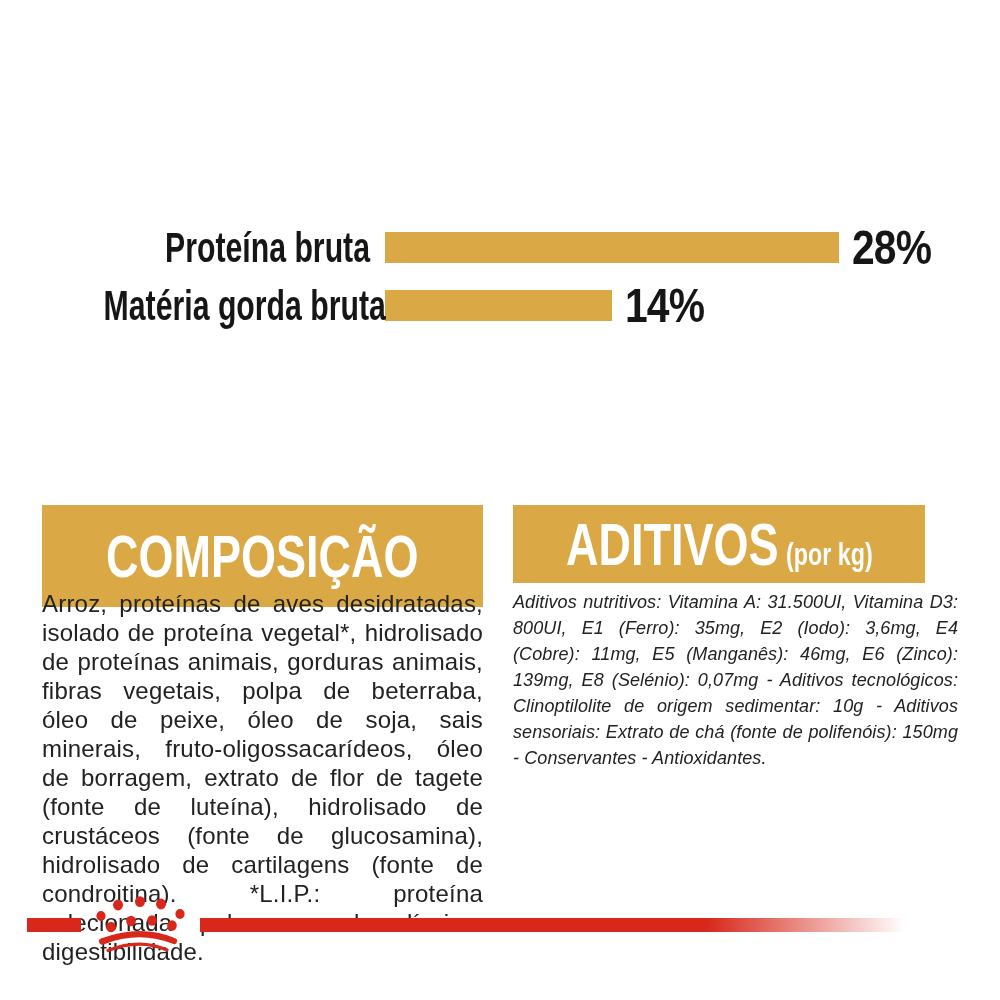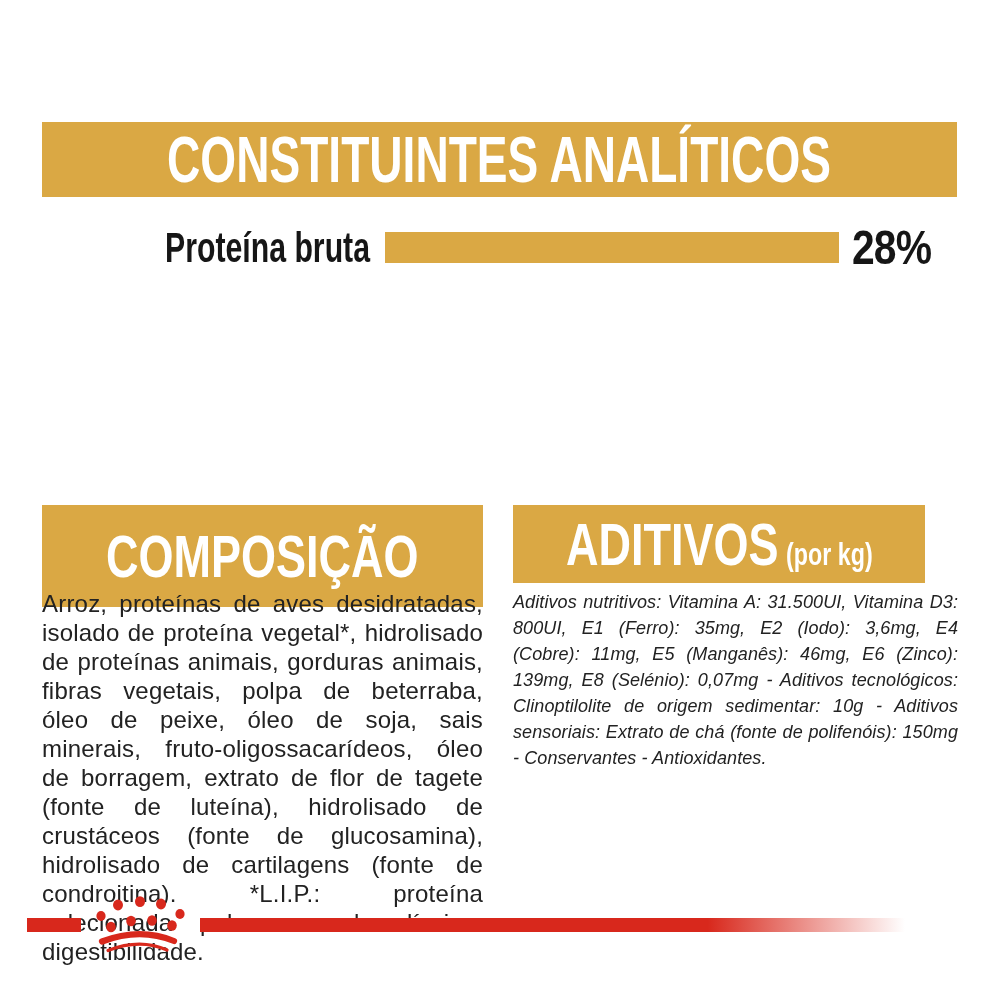--- a/index.html
+++ b/index.html
@@ -46,29 +46,31 @@
   .red-bar-left{left:27px;width:54px;}
   .red-bar-right{left:200px;width:705px;
     background:linear-gradient(to right,var(--red) 0%,var(--red) 72%,rgba(216,40,28,0) 100%);}
   .crown{position:absolute;left:94px;top:896px;width:94px;height:60px;color:var(--red);}
 </style>
 </head>
 <body>
 
 <div class="canvas">
 
-  <div class="banner banner-main">
-    <span class="banner-title">CONSTITUINTES ANALÍTICOS</span>
-  </div>
 
   <div class="chart">
     <div class="chart-row r0">
       <span class="chart-label">Proteína bruta</span>
       <span class="chart-bar" style="width: 454px; background: rgb(218, 168, 68);"></span>
       <span class="chart-value">28%</span>
+    </div>
+    <div class="chart-row r1">
+      <span class="chart-label">Matéria gorda bruta</span>
+      <span class="chart-bar" style="width: 227px; background: rgb(218, 168, 68);"></span>
+      <span class="chart-value">14%</span>
     </div>
   </div>
 
   <div class="banner banner-comp">
     <span class="banner-title">COMPOSIÇÃO</span>
   </div>
   <p class="body-text body-comp">Arroz, proteínas de aves desidratadas, isolado de proteína vegetal*, hidrolisado de proteínas animais, gorduras animais, fibras vegetais, polpa de beterraba, óleo de peixe, óleo de soja, sais minerais, fruto-oligossacarídeos, óleo de borragem, extrato de flor de tagete (fonte de luteína), hidrolisado de crustáceos (fonte de glucosamina), hidrolisado de cartilagens (fonte de condroitina). *L.I.P.: proteína selecionada pela sua elevadíssima digestibilidade.</p>
 
   <div class="banner banner-adit">
     <span class="adit-title-wrap">

